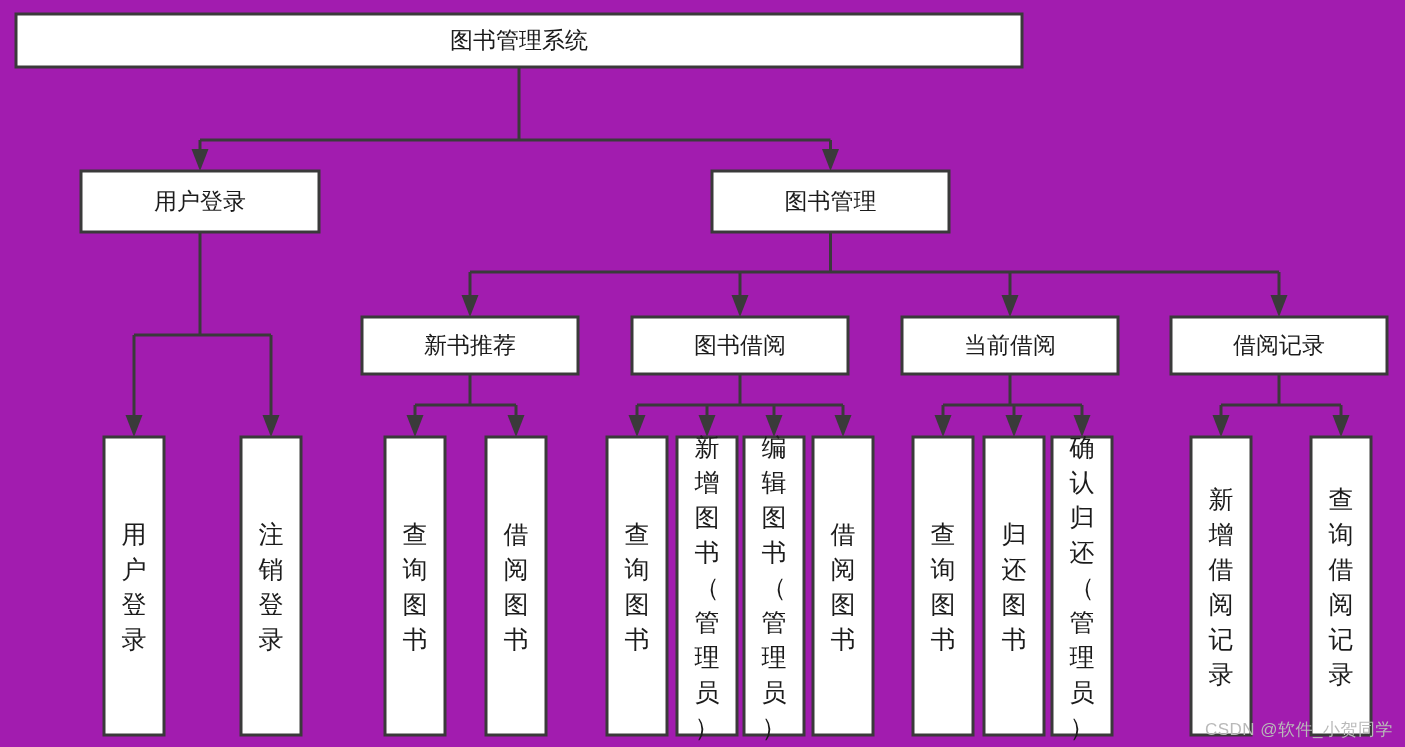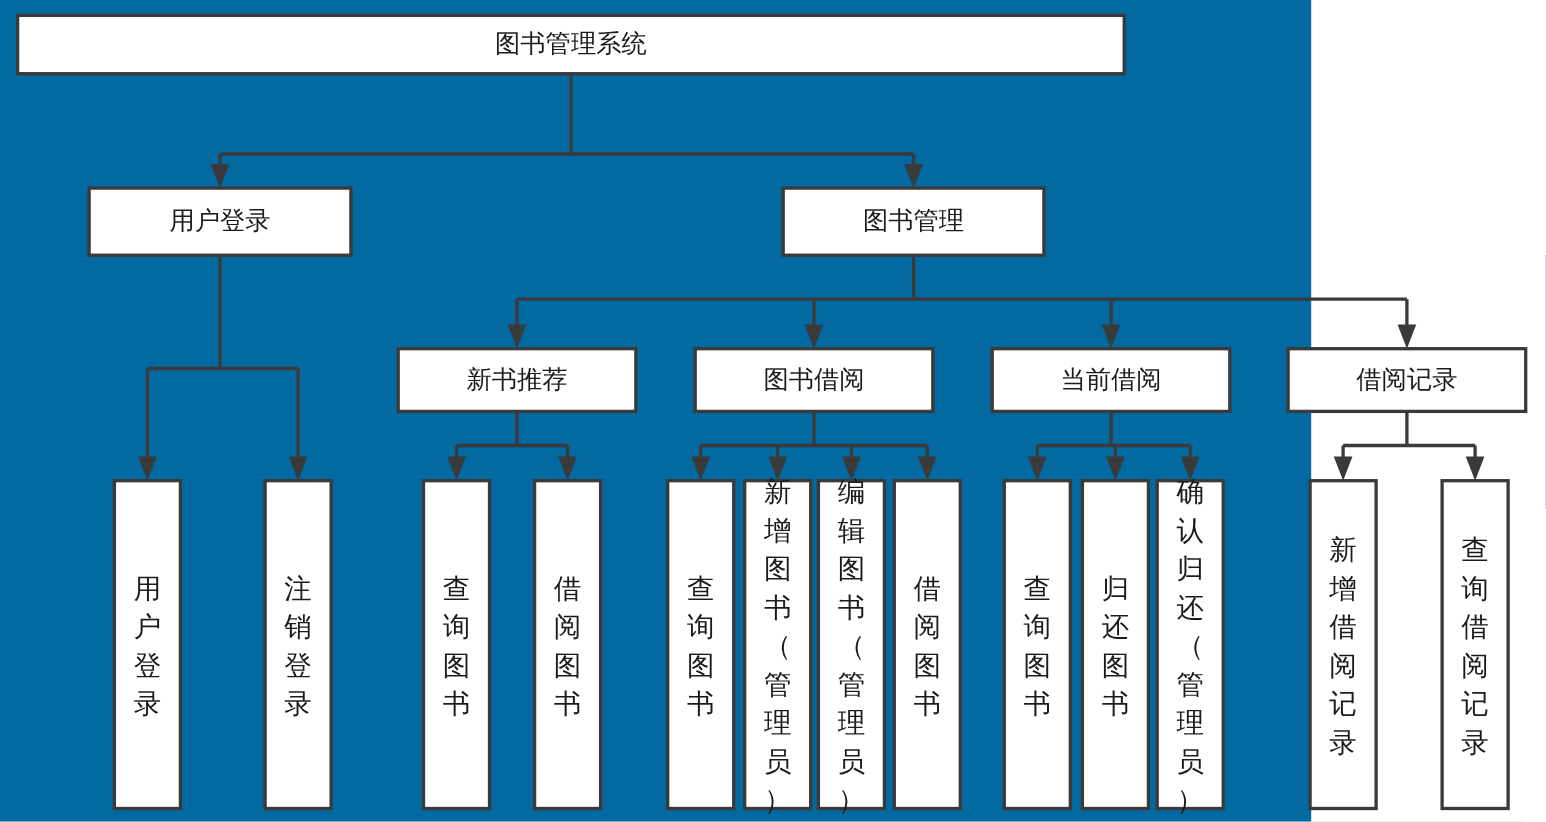--- a/index.html
+++ b/index.html
@@ -8,23 +8,23 @@
     background: #ffffff;
   }
   body {
     width: 1405px;
     height: 747px;
     font-family: "Liberation Sans", "DejaVu Sans", sans-serif;
     overflow: hidden;
   }
   #diagram-root {
     position: relative;
-    width: 1192px;
+    width: 1405px;
     height: 747px;
-    background: #0369a1;
+    background: #a21caf;
     text-align: right;
   }
   svg#tree-svg {
     position: absolute;
     left: 0;
     top: 0;
     width: 1405px;
     height: 747px;
     display: block;
   }
@@ -217,13 +217,14 @@
         <g>
           <rect x="1191" y="437" width="60" height="298" class="node-box"></rect>
           <text x="1221" class="node-label-v"><tspan x="1221" y="508.3">新</tspan><tspan x="1221" y="543.3">增</tspan><tspan x="1221" y="578.3">借</tspan><tspan x="1221" y="613.3">阅</tspan><tspan x="1221" y="648.3">记</tspan><tspan x="1221" y="683.3">录</tspan></text>
         </g>
         <g>
           <rect x="1311" y="437" width="60" height="298" class="node-box"></rect>
           <text x="1341" class="node-label-v"><tspan x="1341" y="508.3">查</tspan><tspan x="1341" y="543.3">询</tspan><tspan x="1341" y="578.3">借</tspan><tspan x="1341" y="613.3">阅</tspan><tspan x="1341" y="648.3">记</tspan><tspan x="1341" y="683.3">录</tspan></text>
         </g>
       </g>
   </svg>
+  <div class="watermark">CSDN @软件_小贺同学</div>
 </div>
 
 </body></html>

